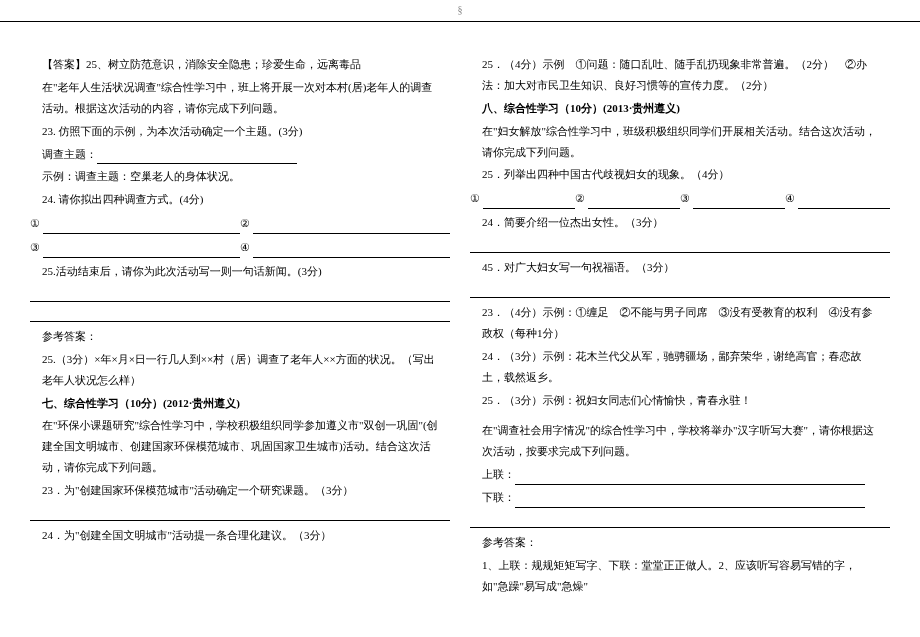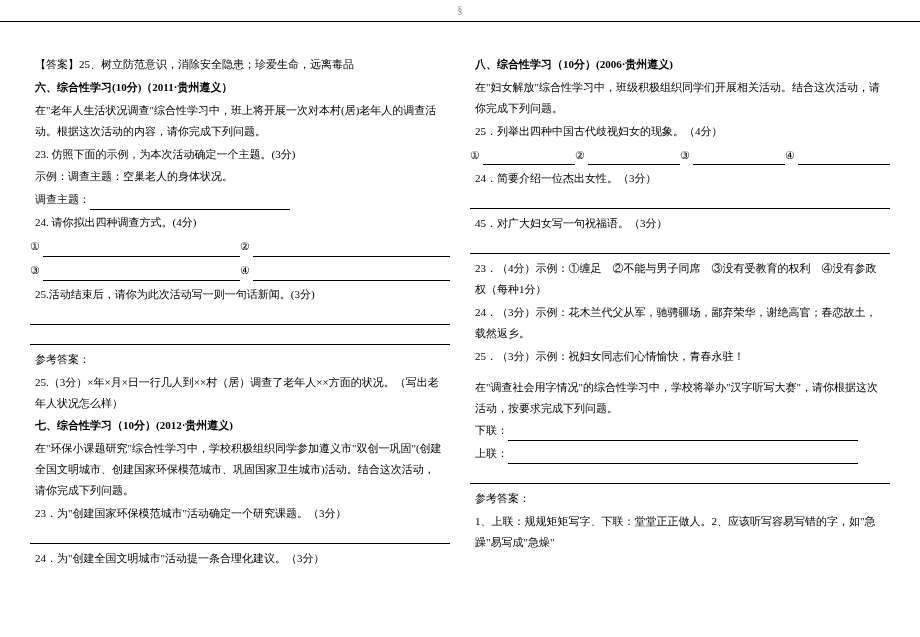--- a/index.html
+++ b/index.html
@@ -24,21 +24,21 @@
   }
   .header-mark {
     text-align: center;
     font-size: 10px;
     color: #888;
     border-bottom: 1px solid #000;
     padding-bottom: 2px;
     margin-bottom: 10px;
   }
   .bold { font-weight: bold; }
-  .line { margin: 2px 5px; }
+  .line { margin: 2px 12px; }
   .blank-line {
     border-bottom: 1px solid #000;
     display: inline-block;
     min-width: 200px;
     height: 14px;
     vertical-align: bottom;
   }
   .full-blank {
     border-bottom: 1px solid #000;
     display: block;
@@ -63,27 +63,26 @@
 </style>
 </head>
 <body>
 
 <div class="header-mark">§</div>
 
 <div class="page">
 
   <div class="col">
     <div class="line">【答案】25、树立防范意识，消除安全隐患；珍爱生命，远离毒品</div>
-    <div class="line bold">六、综合性学习(10分)（2011·贵州遵义）</div>
     <div class="line">在"老年人生活状况调查"综合性学习中，班上将开展一次对本村(居)老年人的调查活动。根据这次活动的内容，请你完成下列问题。</div>
     <div class="line">23. 仿照下面的示例，为本次活动确定一个主题。(3分)</div>
-    <div class="line">示例：调查主题：空巢老人的身体状况。</div>
     <div class="line">
       <span>调查主题：</span><span class="blank-line"></span>
     </div>
+    <div class="line">示例：调查主题：空巢老人的身体状况。</div>
     <div class="line">24. 请你拟出四种调查方式。(4分)</div>
     <div class="num-row">
       <div class="num-cell">
           <span class="n">①</span>
           <span class="ul"></span>
         </div>
       <div class="num-cell">
           <span class="n">②</span>
           <span class="ul"></span>
         </div>
@@ -107,21 +106,22 @@
 
     <div class="line bold">七、综合性学习（10分）(2012·贵州遵义)</div>
     <div class="line">在"环保小课题研究"综合性学习中，学校积极组织同学参加遵义市"双创一巩固"(创建全国文明城市、创建国家环保模范城市、巩固国家卫生城市)活动。结合这次活动，请你完成下列问题。</div>
     <div class="line">23．为"创建国家环保模范城市"活动确定一个研究课题。（3分）</div>
     <div class="full-blank"></div>
     <div class="line">24．为"创建全国文明城市"活动提一条合理化建议。（3分）</div>
 
   </div>
 
   <div class="col">
-    <div class="line bold">八、综合性学习（10分）(2006·贵州遵义)</div>
+    <div class="line">25．（4分）示例　①问题：随口乱吐、随手乱扔现象非常普遍。（2分）　②办法：加大对市民卫生知识、良好习惯等的宣传力度。（2分）</div>
+    <div class="line bold">八、综合性学习（10分）(2013·贵州遵义)</div>
     <div class="line">在"妇女解放"综合性学习中，班级积极组织同学们开展相关活动。结合这次活动，请你完成下列问题。</div>
     <div class="line">25．列举出四种中国古代歧视妇女的现象。（4分）</div>
     <div class="num-row">
       <div class="num-cell">
           <span class="n">①</span>
           <span class="ul"></span>
         </div>
       <div class="num-cell">
           <span class="n">②</span>
           <span class="ul"></span>
@@ -139,24 +139,24 @@
     <div class="full-blank"></div>
     <div class="line">45．对广大妇女写一句祝福语。（3分）</div>
     <div class="full-blank"></div>
     <div class="line">23．（4分）示例：①缠足　②不能与男子同席　③没有受教育的权利　④没有参政权（每种1分）</div>
     <div class="line">24．（3分）示例：花木兰代父从军，驰骋疆场，鄙弃荣华，谢绝高官；春恋故土，载然返乡。</div>
     <div class="line">25．（3分）示例：祝妇女同志们心情愉快，青春永驻！</div>
 
     <div style="height:6px"></div>
     <div class="line">在"调查社会用字情况"的综合性学习中，学校将举办"汉字听写大赛"，请你根据这次活动，按要求完成下列问题。</div>
     <div class="line">
-      <span>下联：</span><span class="blank-line" style="min-width:350px"></span>
+      <span>上联：</span><span class="blank-line" style="min-width:350px"></span>
     </div>
     <div class="line">
-      <span>上联：</span><span class="blank-line" style="min-width:350px"></span>
+      <span>下联：</span><span class="blank-line" style="min-width:350px"></span>
     </div>
     <div class="full-blank"></div>
     <div class="line">参考答案：</div>
     <div class="line">1、上联：规规矩矩写字、下联：堂堂正正做人。2、应该听写容易写错的字，如"急躁"易写成"急燥"</div>
 
   </div>
 
 </div>
 
 </body></html>

